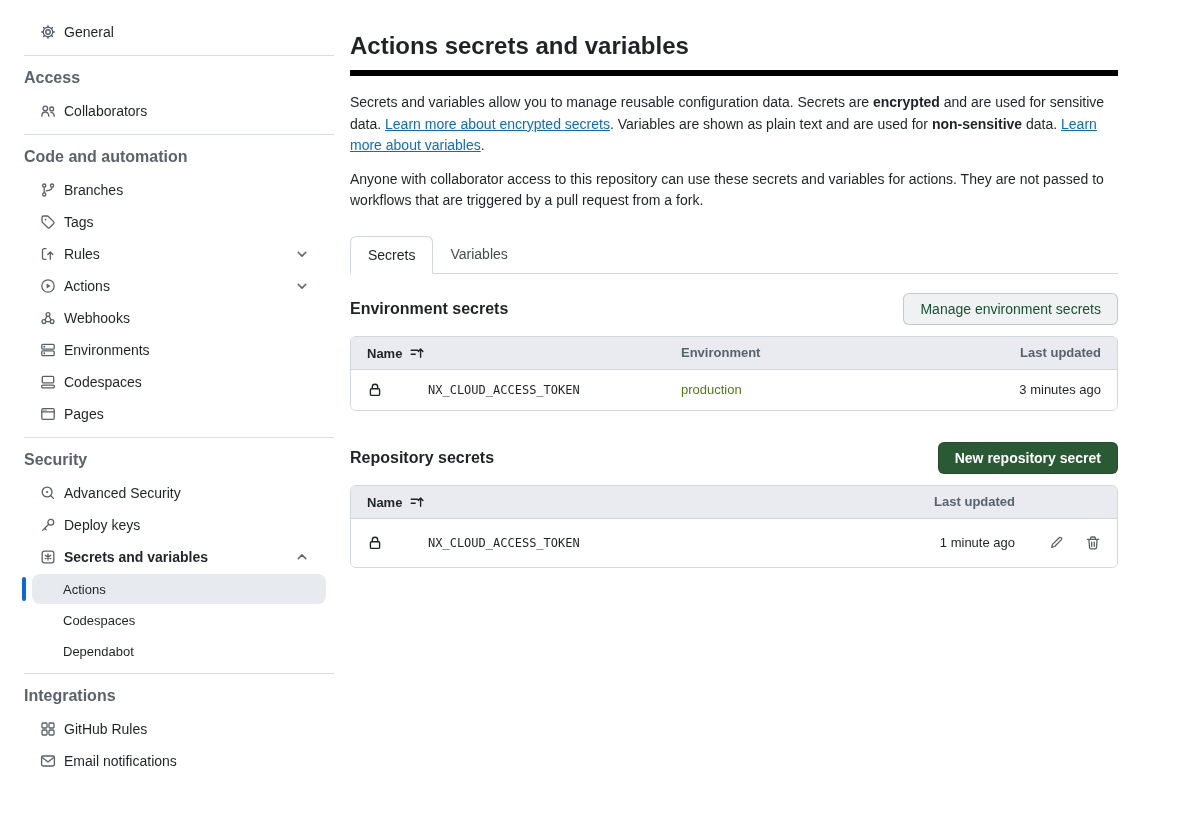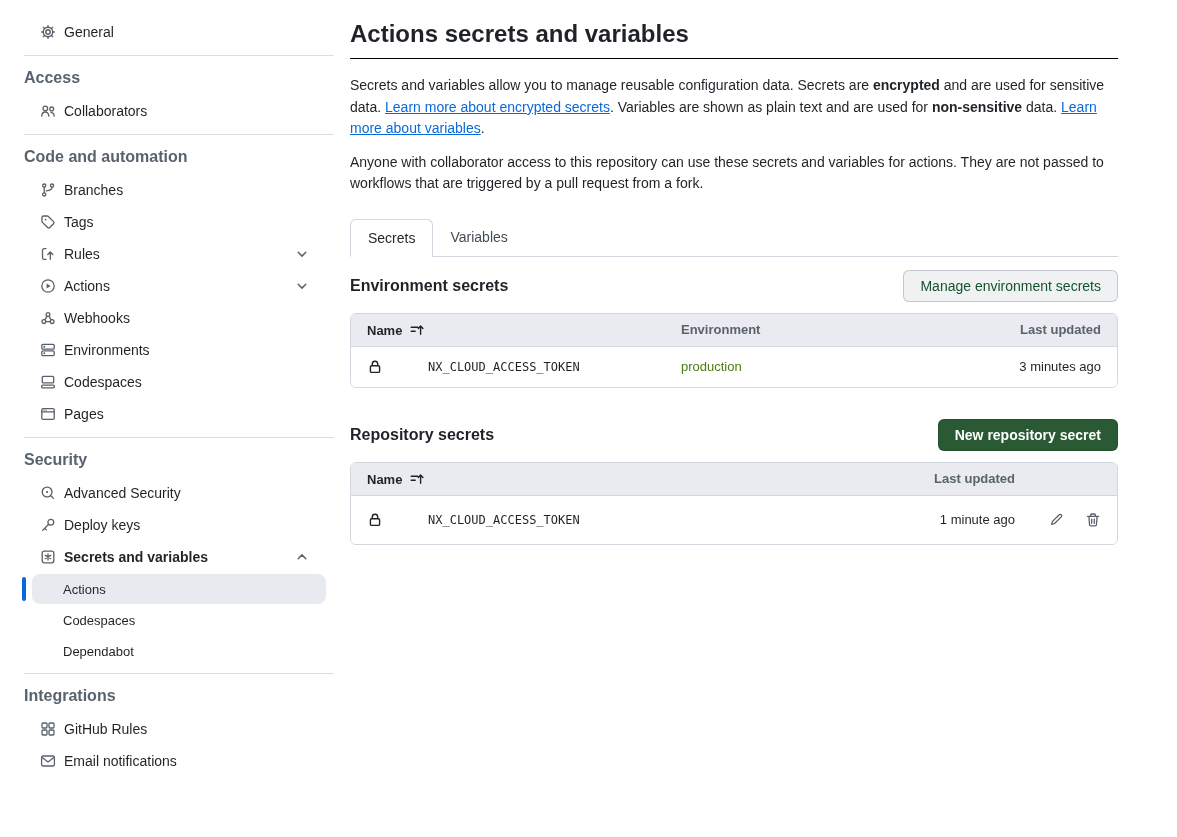--- a/index.html
+++ b/index.html
@@ -36,36 +36,36 @@
   .sub-item.selected { background: #e7ebef; }
   .sub-item.selected::before {
     content: ""; position: absolute; left: -10px; top: 3px;
     width: 4px; height: 24px; border-radius: 2px; background: #0969da;
   }
 
   
   .main { flex: 1; padding: 0 59px 0 16px; }
   .page-title {
     font-size: 24px; font-weight: 600; line-height: 32px;
-    padding: 18px 0 8px; border-bottom: 1px solid #000000;
+    padding: 18px 0 8px; border-bottom: 6px solid #000000; margin-top: 12px;
   }
   .intro { margin-top: 16px; font-size: 14px; line-height: 21.5px; }
   .intro + .intro { margin-top: 12px; }
   .intro a { color: #0969da; text-decoration: underline; cursor: pointer; }
   .intro b { font-weight: 700; }
 
   .tabs { display: flex; margin-top: 24px; border-bottom: 1px solid #d0d7de; align-items: center; }
   .tab { padding: 8px 17px; font-size: 14px; line-height: 20px; cursor: pointer; }
   .tab.active {
     background: #fff; border: 1px solid #d0d7de; border-bottom: 1px solid #fff;
     border-radius: 6px 6px 0 0; margin-bottom: -1px; color: #1f2328;
   }
   .tab.inactive { color: #454c54; }
 
-  .section-head { display: flex; justify-content: space-between; align-items: center; margin-top: 13px; }
+  .section-head { display: flex; justify-content: space-between; align-items: center; margin-top: 19px; }
   .section-head.mt-lg { margin-top: 31px; }
   .section-head h3 { font-size: 16px; font-weight: 700; }
 
   .btn {
     height: 32px; padding: 0 16px; border-radius: 6px;
     border: 1px solid rgba(31,35,40,0.2); background: #eff1f3;
     font-size: 14px; font-weight: 500; color: #14532d;
     display: inline-flex; align-items: center; cursor: pointer;
     font-family: "Liberation Sans", sans-serif;
   }

